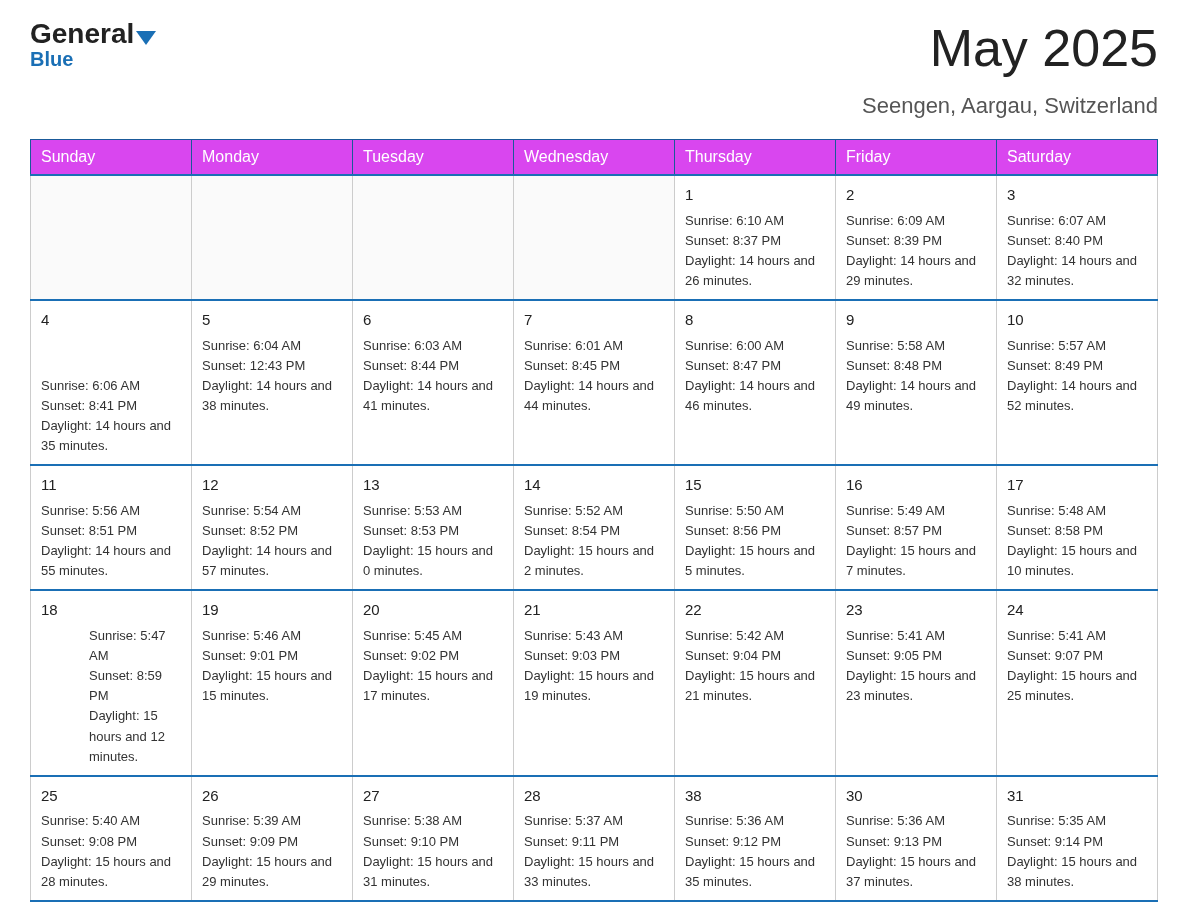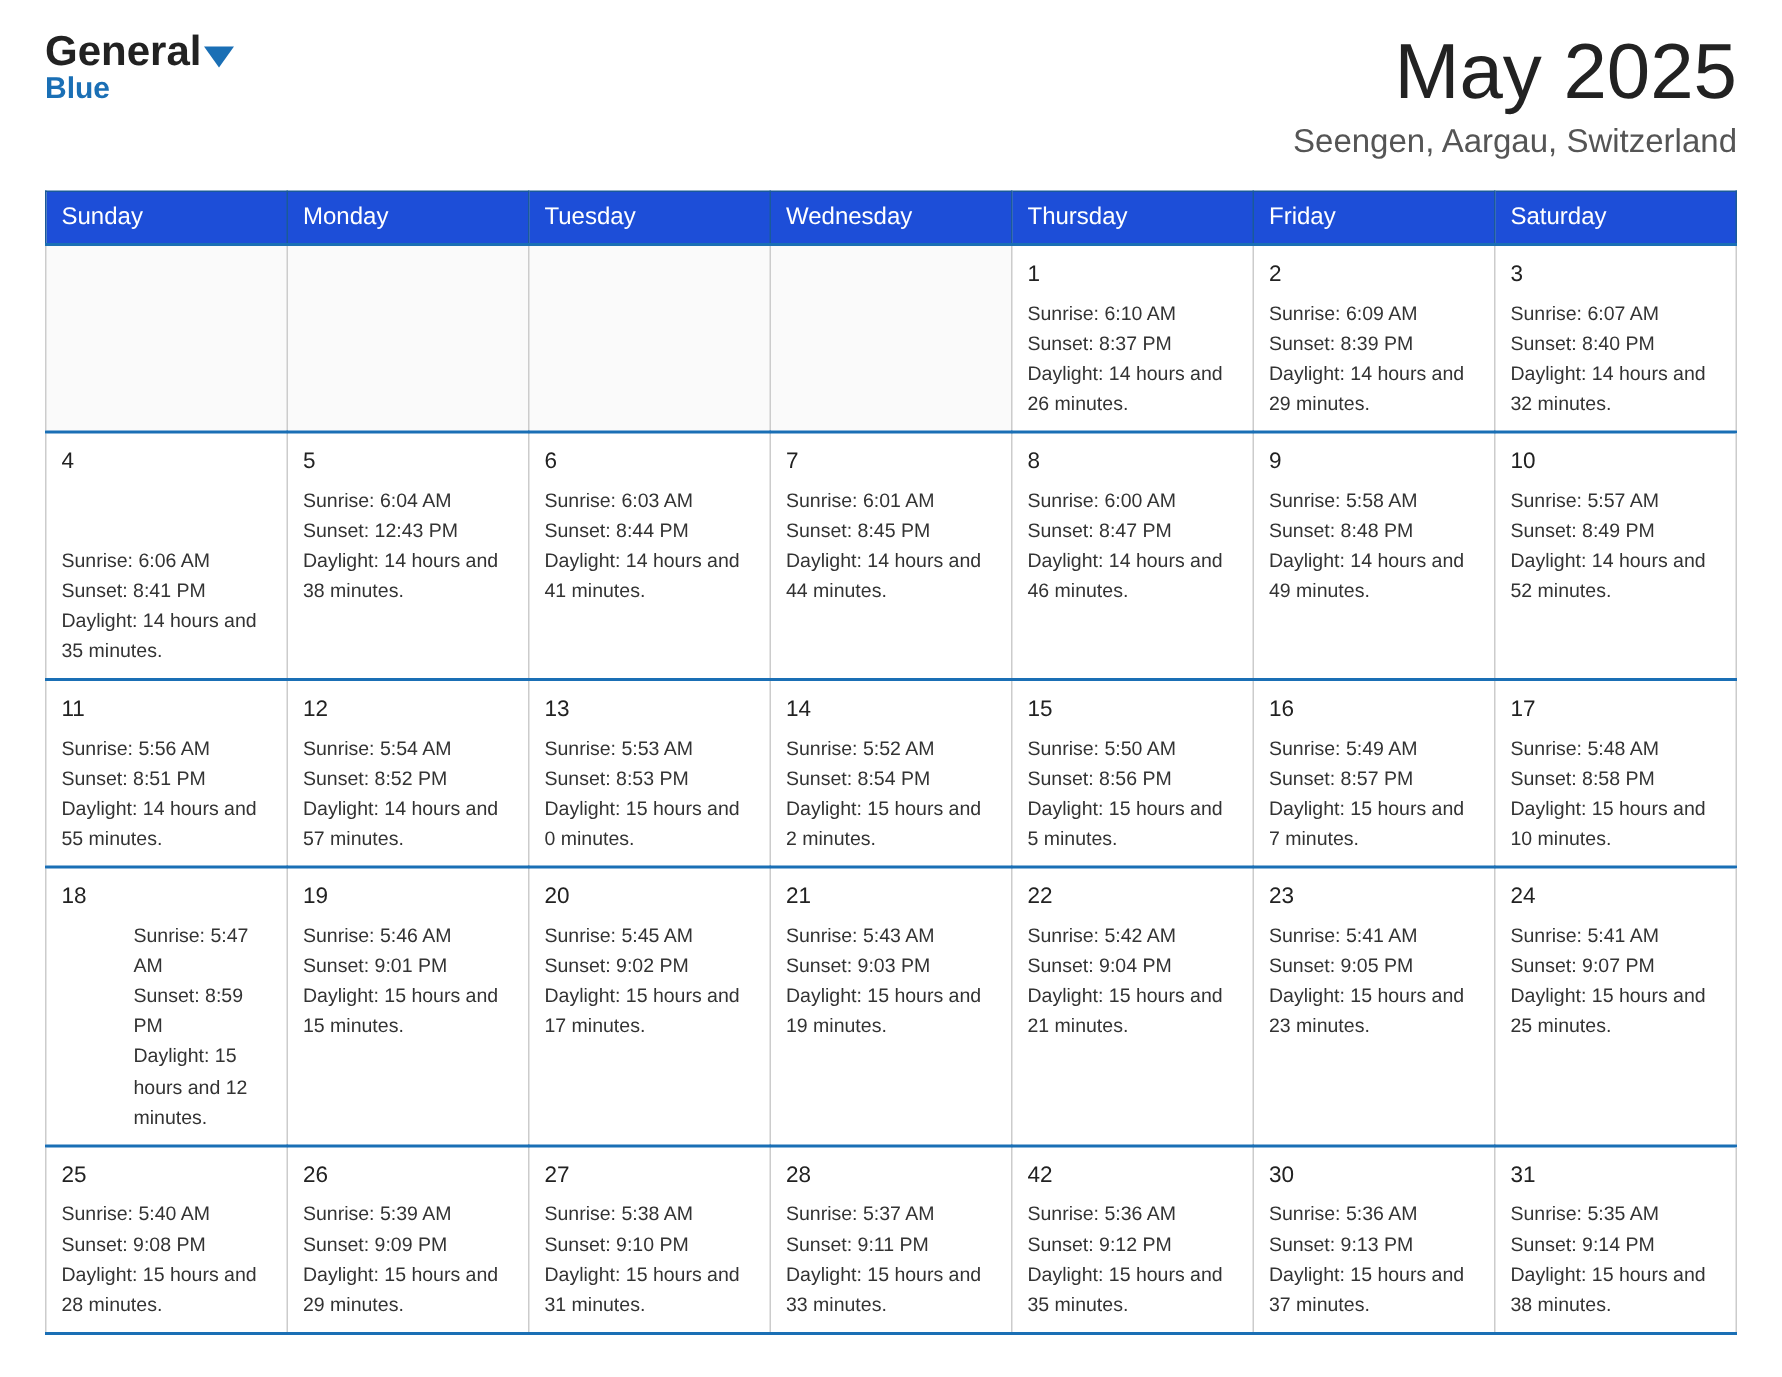--- a/index.html
+++ b/index.html
@@ -52,29 +52,29 @@
     }
     .month-year {
       font-size: 52px;
       font-weight: normal;
       color: #222;
       line-height: 1.1;
     }
     .location {
       font-size: 22px;
       color: #555;
-      margin-top: 4px;
+      margin-top: 16px;
     }
     .calendar {
       width: 100%;
       border-collapse: collapse;
       border: 1px solid #ccc;
     }
     .calendar th {
-      background: #1d4ed8;
+      background: #d946ef;
       color: #fff;
       font-size: 16px;
       font-weight: normal;
       padding: 8px 10px;
       text-align: left;
       border: 1px solid #1a5a99;
     }
     .calendar td {
       vertical-align: top;
       padding: 8px 10px;
@@ -309,21 +309,21 @@
 Sunset: 9:10 PM
 Daylight: 15 hours and 31 minutes.</div>
         </td>
         <td>
           <span class="day-num">28</span>
           <div class="day-info" style="white-space: pre-line;">Sunrise: 5:37 AM
 Sunset: 9:11 PM
 Daylight: 15 hours and 33 minutes.</div>
         </td>
         <td>
-          <span class="day-num">42</span>
+          <span class="day-num">38</span>
           <div class="day-info" style="white-space: pre-line;">Sunrise: 5:36 AM
 Sunset: 9:12 PM
 Daylight: 15 hours and 35 minutes.</div>
         </td>
         <td>
           <span class="day-num">30</span>
           <div class="day-info" style="white-space: pre-line;">Sunrise: 5:36 AM
 Sunset: 9:13 PM
 Daylight: 15 hours and 37 minutes.</div>
         </td>

